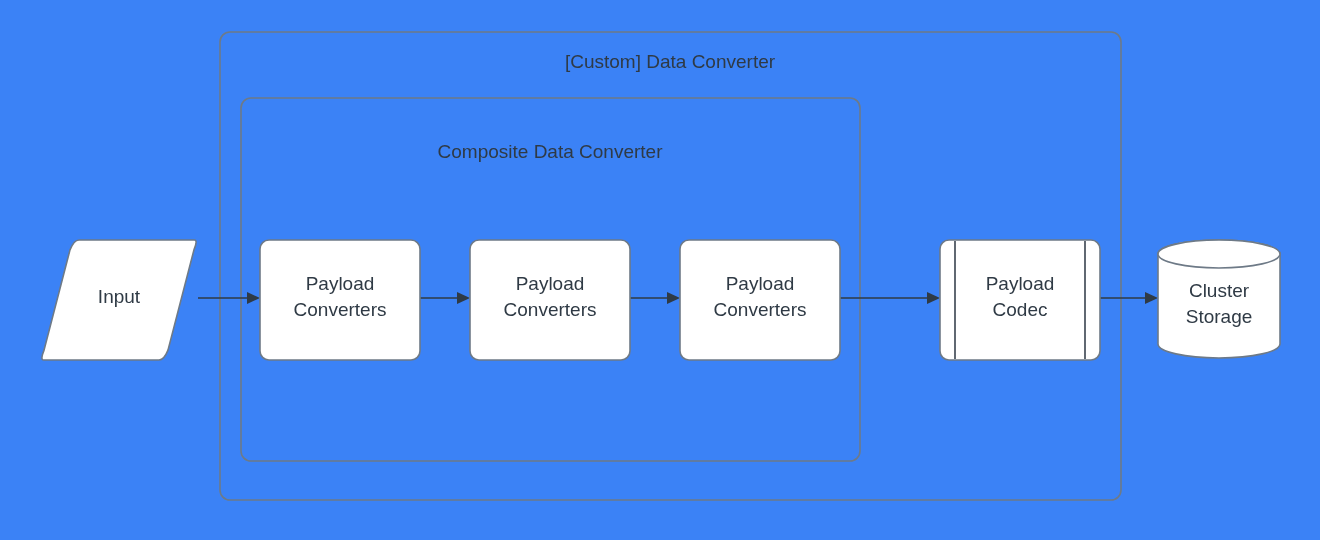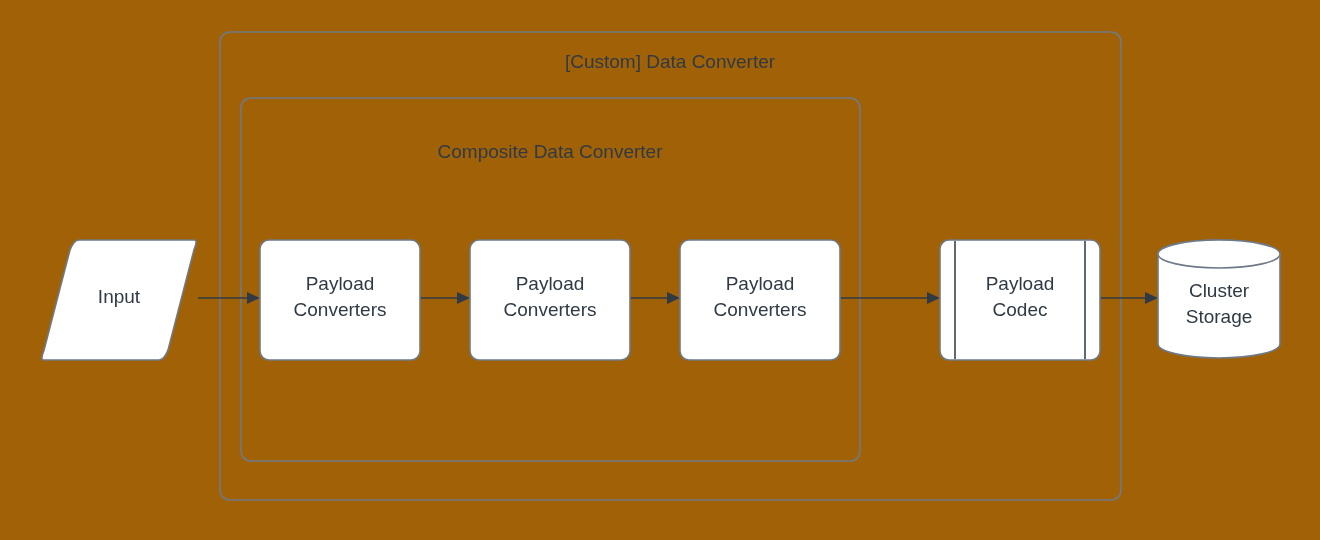--- a/index.html
+++ b/index.html
@@ -11,21 +11,21 @@
   body {
     width: 1320px;
     height: 540px;
     overflow: hidden;
     font-family: "Liberation Sans", sans-serif;
   }
   #diagram-root {
     position: relative;
     width: 1320px;
     height: 540px;
-    background: #a16207;
+    background: #3b82f6;
   }
   svg#flow-svg {
     display: block;
     width: 1320px;
     height: 540px;
   }
   .shape-outline {
     fill: #ffffff;
     stroke: #6e7a87;
     stroke-width: 1.6;

